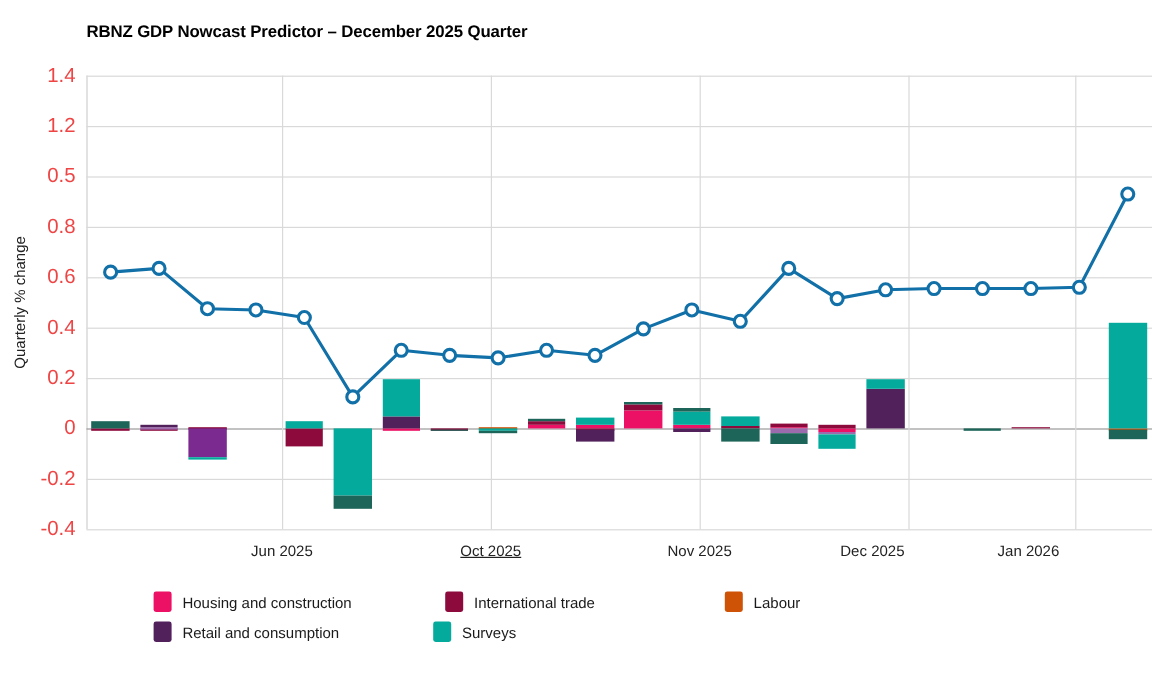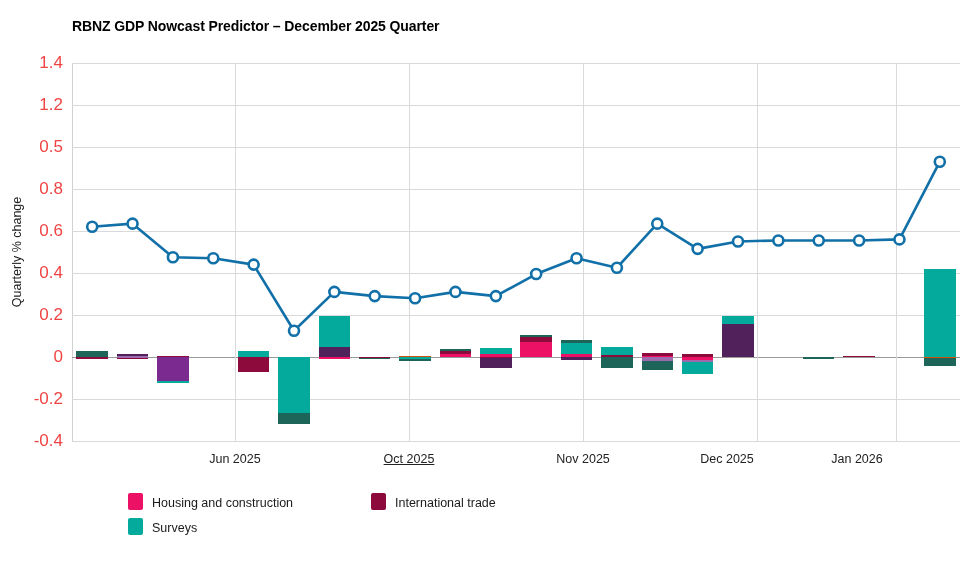--- a/index.html
+++ b/index.html
@@ -247,21 +247,29 @@
   <div class="legend" id="legend">
       <div class="legend-row">
         <div class="legend-item c0">
           <div class="swatch" style="background: rgb(236, 17, 100);"></div>
           <div class="legend-text">Housing and construction</div>
         </div>
         <div class="legend-item c1">
           <div class="swatch" style="background: rgb(140, 11, 60);"></div>
           <div class="legend-text">International trade</div>
         </div>
+        <div class="legend-item c2">
+          <div class="swatch" style="background: rgb(207, 83, 7);"></div>
+          <div class="legend-text">Labour</div>
+        </div>
       </div>
       <div class="legend-row">
+        <div class="legend-item c1">
+          <div class="swatch" style="background: rgb(81, 33, 92);"></div>
+          <div class="legend-text">Retail and consumption</div>
+        </div>
         <div class="legend-item c2">
           <div class="swatch" style="background: rgb(4, 171, 156);"></div>
           <div class="legend-text">Surveys</div>
         </div>
       </div>
     </div>
 </div>
 
 </body></html>

